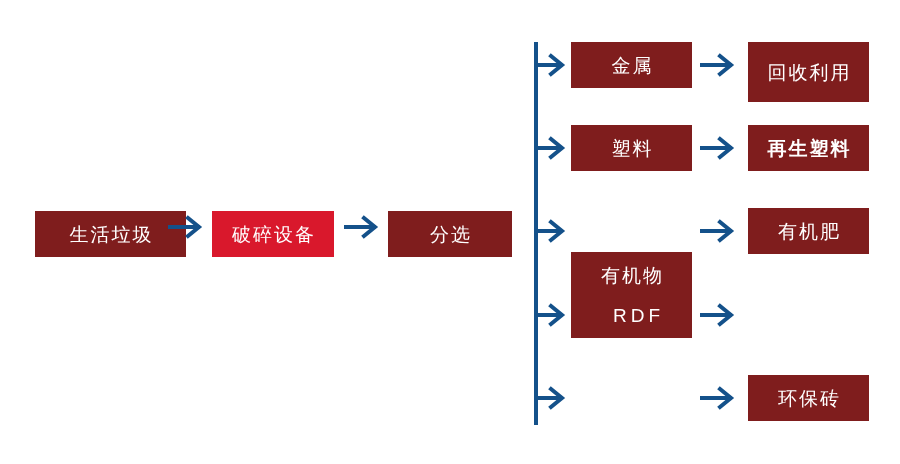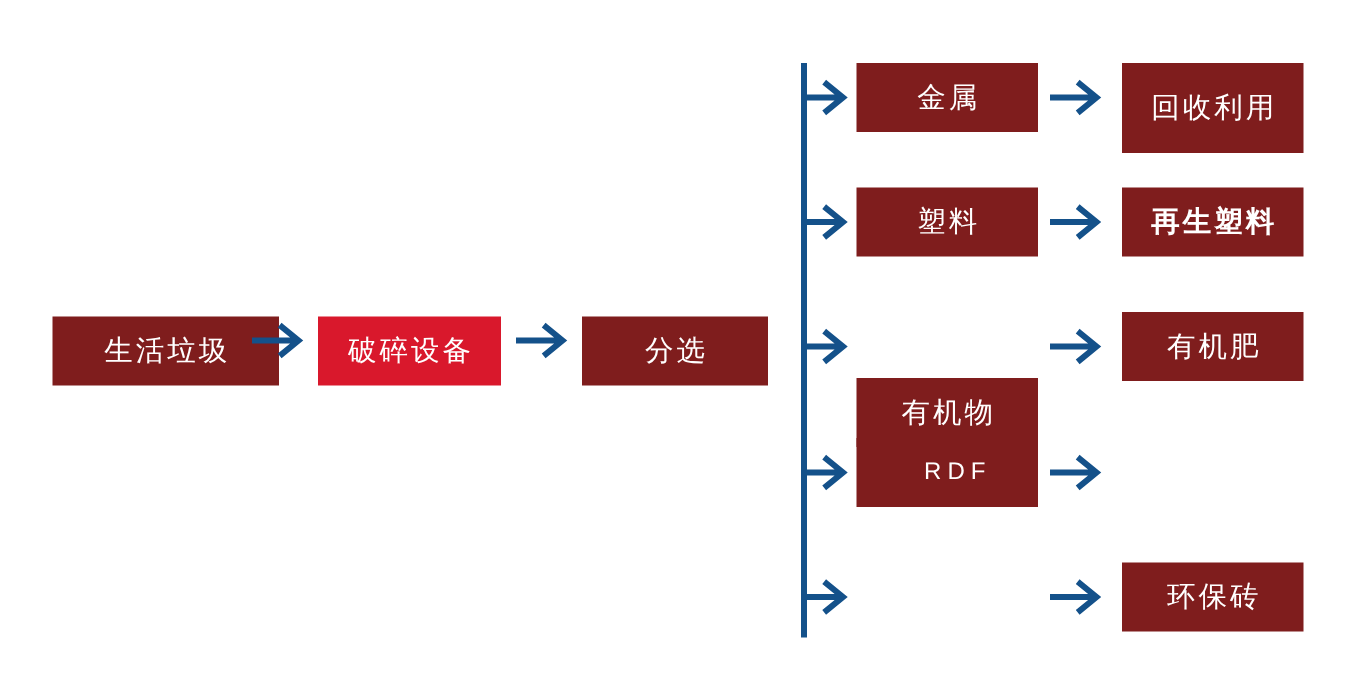--- a/index.html
+++ b/index.html
@@ -30,21 +30,21 @@
     color: #ffffff;
     font-size: 19px;
     letter-spacing: 2px;
     text-indent: 2px;
     line-height: 1;
     white-space: nowrap;
     box-sizing: border-box;
   }
   .node.blue { background: #7f1d1d; }
   .node.red  { background: #d9182c; text-align: right; }
-  .node.mono { letter-spacing: 4px; text-indent: 4px; font-size: 16px; padding-left: 10px; }
+  .node.mono { letter-spacing: 4px; text-indent: 4px; font-size: 19px; padding-left: 10px; }
 
   .arrow {
     position: absolute;
     display: block;
   }
   .arrow svg { display: block; }
 
   .spine {
     position: absolute;
     background: #14518a;

